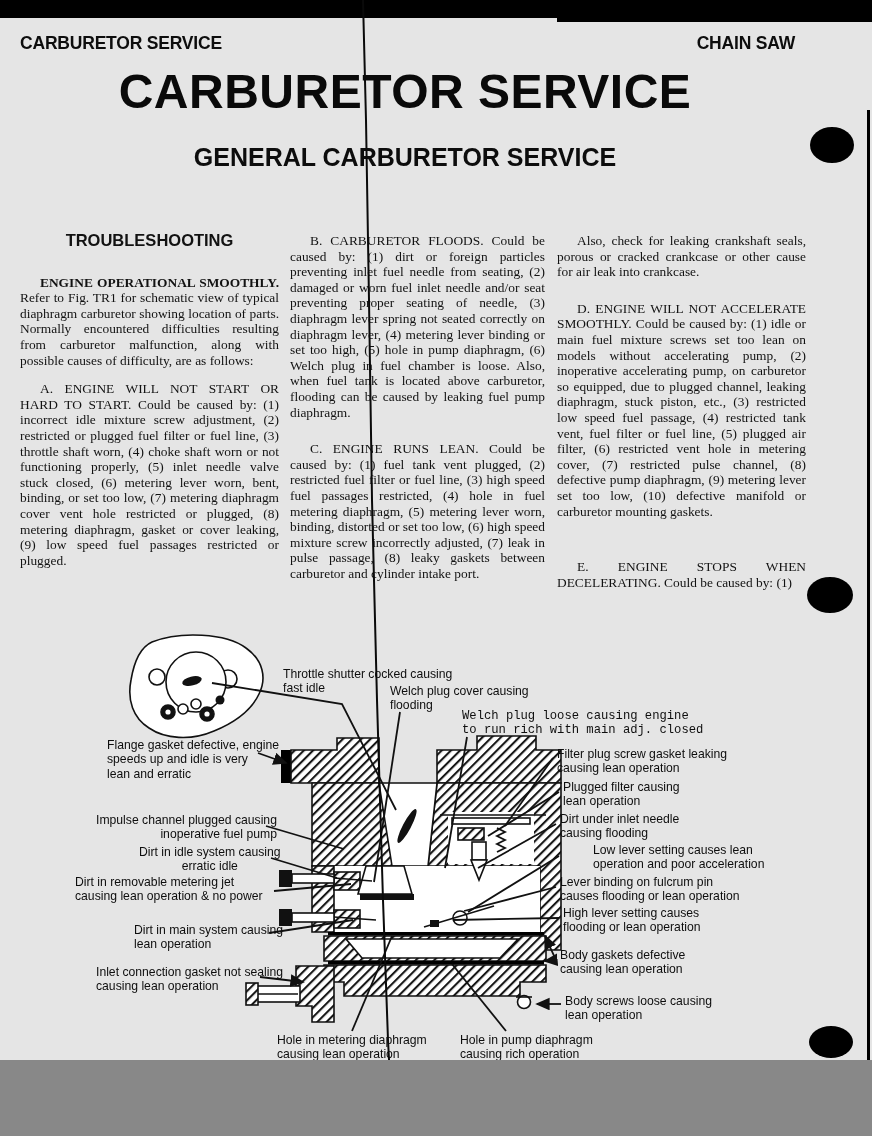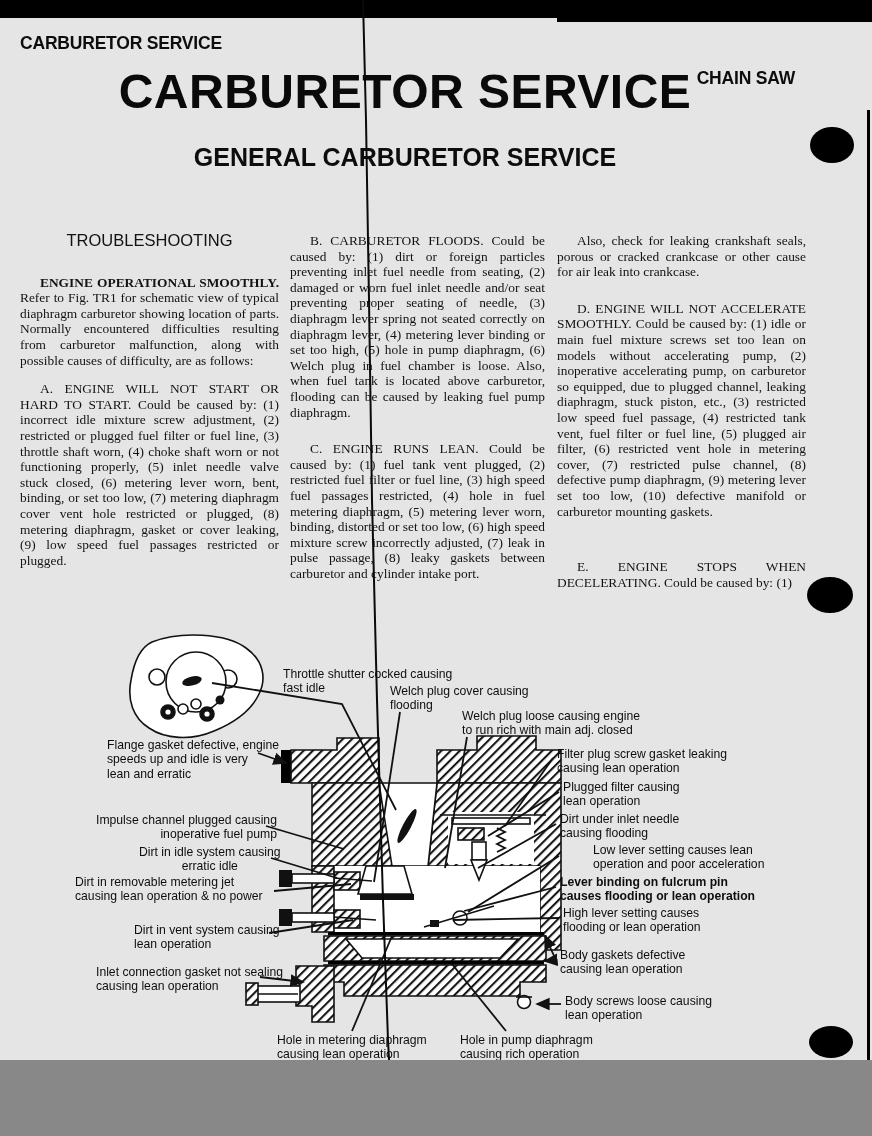--- a/index.html
+++ b/index.html
@@ -6,32 +6,32 @@
   #page{position:relative;width:872px;height:1060px;background:#e5e5e5;overflow:hidden;
         font-family:"Liberation Sans",sans-serif;color:#141414;}
   .abs{position:absolute;}
   
   .topbar{left:0;top:0;width:872px;height:18px;background:#000;}
   .topbar2{left:557px;top:15px;width:315px;height:7px;background:#000;}
   .edgeline{left:867px;top:110px;width:3px;height:1026px;background:#000;}
   
   .hdr{top:33px;font-weight:bold;font-size:17.5px;letter-spacing:-0.2px;color:#0d0d0d;}
   .hdr-left{left:20px;}
-  .hdr-right{right:77px;margin-top:35px;}
+  .hdr-right{right:77px;}
   .big-title{top:64px;left:0;width:810px;text-align:center;font-weight:bold;font-size:48px;
              letter-spacing:0.5px;color:#0a0a0a;}
   .sub-title{top:143px;left:0;width:810px;text-align:center;font-weight:bold;font-size:25px;color:#0d0d0d;}
   
   .col{top:233px;font-family:"Liberation Serif",serif;font-size:13.4px;line-height:15.6px;
        text-align:justify;color:#121212;}
   #col1{left:20px;width:259px;}
   #col2{left:290px;width:255px;}
   #col3{left:557px;width:249px;}
   .col p{margin:0;text-indent:20px;}
-  .ts-head{font-family:"Liberation Sans",sans-serif;font-weight:normal;font-size:16.5px;
+  .ts-head{font-family:"Liberation Sans",sans-serif;font-weight:bold;font-size:16.5px;
            text-align:center;text-indent:0 !important;margin-bottom:26px !important;}
   .mt1{margin-top:13px !important;}
   .mt2{margin-top:21px !important;}
   .mt3{margin-top:40px !important;}
   .b{font-weight:bold;}
   
   #figure{left:0;top:630px;width:872px;height:436px;}
   .fig-label{position:absolute;font-size:12.2px;line-height:14.4px;white-space:pre-line;color:#0e0e0e;}
   .fig-caption{top:1066px;left:94px;width:622px;font-weight:bold;font-style:italic;
                font-size:11.6px;text-align:center;color:#0d0d0d;}
@@ -178,44 +178,44 @@
         <line class="ln" x1="561" y1="374" x2="537" y2="374" marker-end="url(#arr)"></line>
         <line class="ln" x1="352" y1="401" x2="392" y2="306"></line>
         <line class="ln" x1="506" y1="401" x2="452" y2="334"></line>
       </g>
     </svg>
 
     <div class="fig-label" style="left:283px;top:37px;">Throttle shutter cocked causing
 fast idle</div>
     <div class="fig-label" style="left:390px;top:54px;">Welch plug cover causing
 flooding</div>
-    <div class="fig-label" style="left:462px;top:79px;">Welch plug loose causing engine
+    <div class="fig-label" style="left:462px;top:79px;font-family:Liberation Mono, monospace;">Welch plug loose causing engine
 to run rich with main adj. closed</div>
     <div class="fig-label" style="left:107px;top:108px;">Flange gasket defective, engine
 speeds up and idle is very
 lean and erratic</div>
     <div class="fig-label" style="left:96px;top:183px;text-align:right;">Impulse channel plugged causing
 inoperative fuel pump</div>
     <div class="fig-label" style="left:139px;top:215px;text-align:center;">Dirt in idle system causing
 erratic idle</div>
     <div class="fig-label" style="left:75px;top:245px;">Dirt in removable metering jet
 causing lean operation &amp; no power</div>
-    <div class="fig-label" style="left:134px;top:293px;">Dirt in vent system causing
+    <div class="fig-label" style="left:134px;top:293px;">Dirt in main system causing
 lean operation</div>
     <div class="fig-label" style="left:96px;top:335px;">Inlet connection gasket not sealing
 causing lean operation</div>
     <div class="fig-label" style="left:557px;top:117px;">Filter plug screw gasket leaking
 causing lean operation</div>
     <div class="fig-label" style="left:563px;top:150px;">Plugged filter causing
 lean operation</div>
     <div class="fig-label" style="left:560px;top:182px;">Dirt under inlet needle
 causing flooding</div>
     <div class="fig-label" style="left:563px;top:213px;padding-left:30px;">Low lever setting causes lean
 operation and poor acceleration</div>
-    <div class="fig-label" style="left:560px;top:245px;font-weight:bold;">Lever binding on fulcrum pin
+    <div class="fig-label" style="left:560px;top:245px;">Lever binding on fulcrum pin
 causes flooding or lean operation</div>
     <div class="fig-label" style="left:563px;top:276px;">High lever setting causes
 flooding or lean operation</div>
     <div class="fig-label" style="left:560px;top:318px;">Body gaskets defective
 causing lean operation</div>
     <div class="fig-label" style="left:565px;top:364px;">Body screws loose causing
 lean operation</div>
     <div class="fig-label" style="left:277px;top:403px;">Hole in metering diaphragm
 causing lean operation</div>
     <div class="fig-label" style="left:460px;top:403px;">Hole in pump diaphragm

